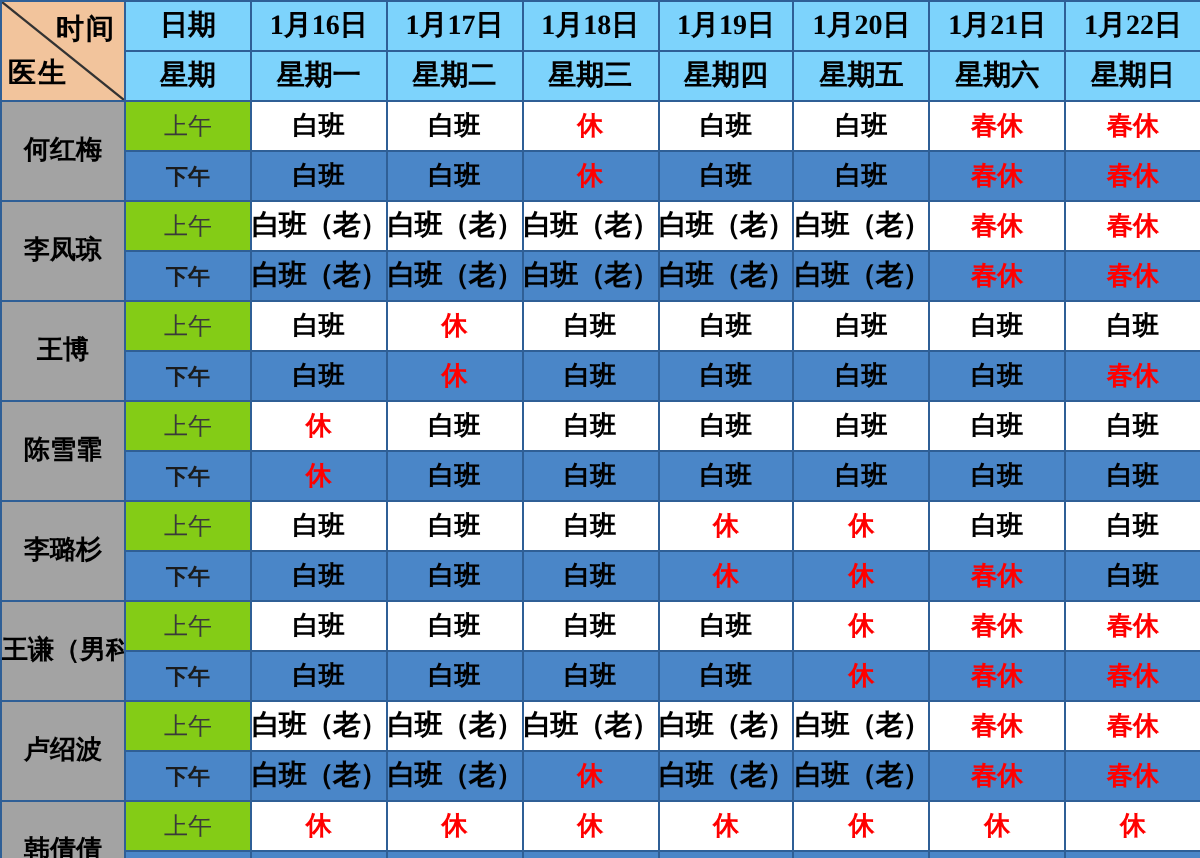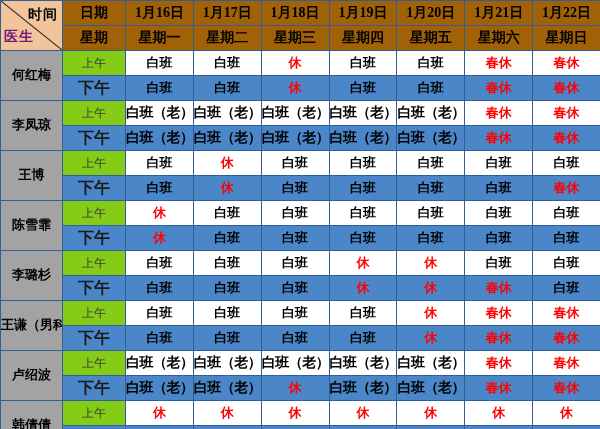--- a/index.html
+++ b/index.html
@@ -27,21 +27,21 @@
     overflow: hidden;
     white-space: nowrap;
   }
   
   col.c-doctor   { width: 62px; }
   col.c-session  { width: 63px; }
   col.c-day      { width: 67.85px; }
 
   
   .hdr {
-    background: #a16207;
+    background: #7dd3fc;
     font-weight: bold;
     font-size: 14px;
     color: #000000;
     height: 24px;
   }
   .corner {
     background: #f2c49c;
     position: relative;
     padding: 0;
   }
@@ -61,42 +61,42 @@
     color: #000;
     letter-spacing: 1px;
     padding-left: 25px;
   }
   .corner .lbl-doctor {
     position: absolute;
     left: 3px;
     bottom: 4px;
     font-weight: bold;
     font-size: 14px;
-    color: #701a75;
+    color: #000000;
     letter-spacing: 1px;
   }
   
   .doctor-cell {
     background: #a3a3a3;
     font-weight: bold;
     font-size: 13px;
     color: #000000;
     line-height: 1.15;
     padding: 0 2px;
     white-space: normal;
   }
   .session-am {
     background: #84cc16;
     font-size: 12px;
     color: #3a3a3a;
     height: 24px;
   }
   .session-pm {
     background: #4a86c8;
-    font-size: 16px;
+    font-size: 11px;
     color: #1b1b1b;
     font-weight: bold;
     height: 24px;
   }
   .cell-am {
     background: #ffffff;
     font-size: 13px;
     font-weight: bold;
     color: #000000;
   }

